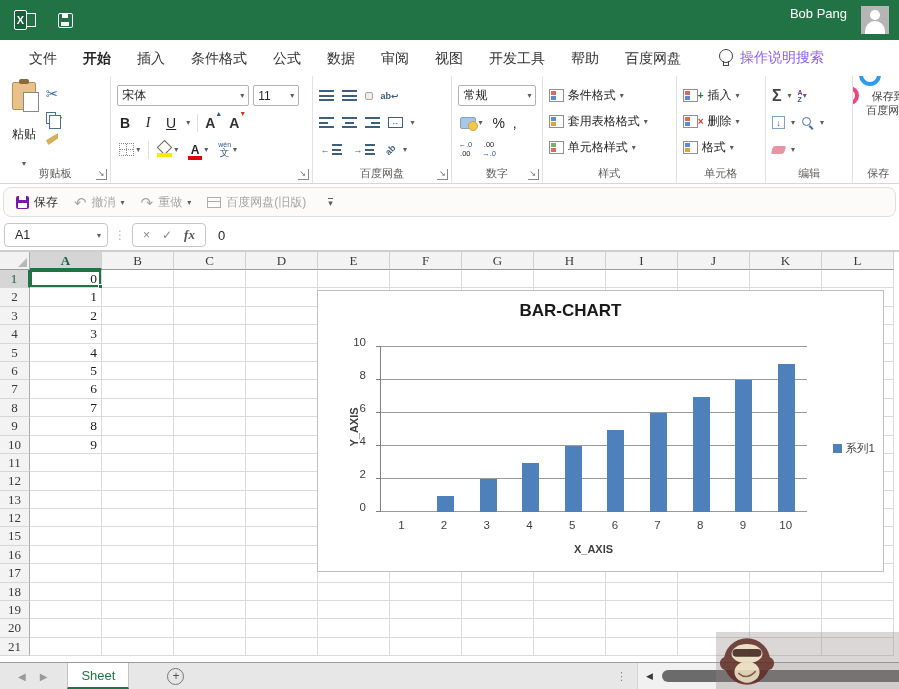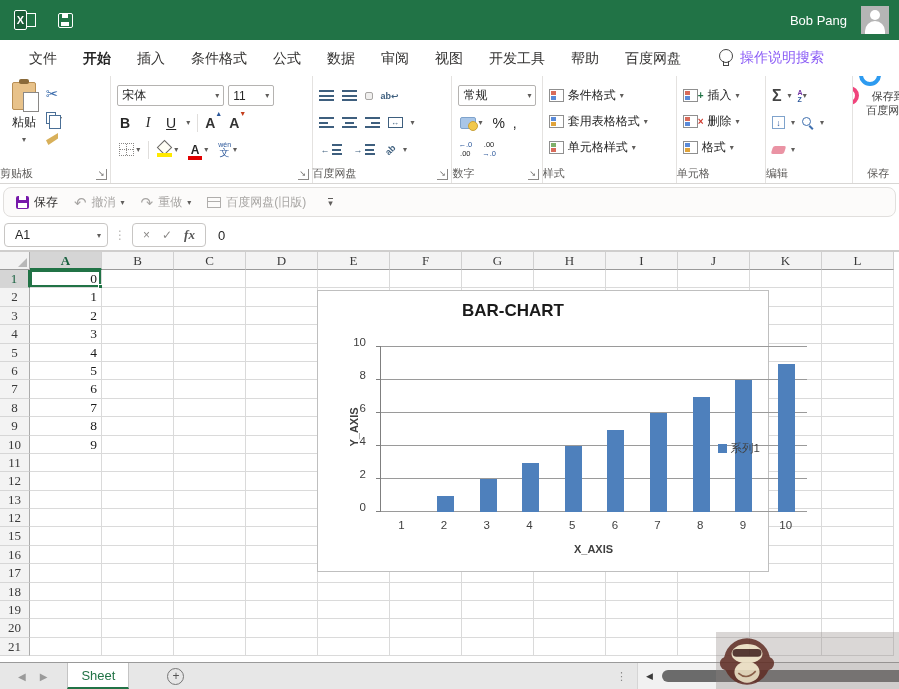--- a/index.html
+++ b/index.html
@@ -10,39 +10,39 @@
   
   .titlebar { height:40px; background:#217346; display:flex; align-items:center; color:#fff; }
   .app-ic { width:22px; height:20px; margin-left:14px; display:flex; }
   .app-ic .xl { width:13px; height:20px; background:#1a5c38; border:1.4px solid #fff; border-radius:2px;
      color:#fff; font-weight:bold; font-size:11px; display:flex; align-items:center; justify-content:center; }
   .app-ic .pg { width:9px; height:14px; border:1.4px solid #fff; border-left:none; margin-top:3px; background:transparent; }
   .tsave { width:15px; height:15px; border:1.6px solid #fff; border-radius:2px; margin-left:22px; position:relative; }
   .tsave::before { content:""; position:absolute; left:3px; top:-1px; width:6px; height:5px; background:#fff; }
   .tsave::after { content:""; position:absolute; left:2px; bottom:1px; width:8px; height:4px; background:#fff; }
   .tb-title { margin-left:22px; font-size:13px; letter-spacing:.3px; }
-  .tb-right { margin-left:auto; display:flex; align-items:center; }
+  .tb-right { margin-left:auto; display:flex; }
   .tb-user { font-size:13px; margin-right:14px; }
   .avatar { width:28px; height:28px; background:#b5b5b5; margin-right:10px; position:relative; overflow:hidden; }
   .avatar::before { content:""; position:absolute; left:9px; top:4px; width:10px; height:10px; border-radius:50%; background:#fff; }
   .avatar::after { content:""; position:absolute; left:4px; top:15px; width:20px; height:14px; border-radius:10px 10px 0 0; background:#fff; }
 
   
   .menubar { height:36px; display:flex; align-items:center; padding-left:16px; font-size:14px; color:#323130; background:#fff; }
   .mtab { padding:0 13px; line-height:36px; cursor:default; }
   .mtab.active { font-weight:bold; color:#262626; }
   .bulb { width:14px; height:18px; margin:0 8px 0 24px; position:relative; }
   .bulb::before { content:""; position:absolute; left:1px; top:0; width:12px; height:12px; border:1.4px solid #444; border-radius:50%; }
   .bulb::after { content:""; position:absolute; left:5px; top:12px; width:4px; height:4px; border-left:1.4px solid #444; border-right:1.4px solid #444; border-bottom:1.4px solid #444; }
   .search-hint { color:#8b5cf6; }
 
   
   .ribbon { height:108px; display:flex; background:#fff; border-bottom:1px solid #d8d6d4; }
   .rgroup { position:relative; border-right:1px solid #e4e2e0; padding:6px 4px 18px 6px; display:flex; flex-direction:column; }
-  .glabel { position:absolute; bottom:2px; left:0; right:0; font-size:11px; color:#5c5a58; white-space:nowrap; }
+  .glabel { position:absolute; bottom:2px; left:0; right:0; text-align:center; font-size:11px; color:#5c5a58; white-space:nowrap; }
   .launcher { position:absolute; right:3px; bottom:3px; width:11px; height:11px; font-size:8px; line-height:10px; text-align:center;
      color:#6a6866; border-right:1px solid #8a8886; border-bottom:1px solid #8a8886; }
   .rrow { display:flex; align-items:center; height:27px; gap:4px; }
   .chev { font-size:8px; color:#5f5d5b; }
   .mini { display:inline-flex; align-items:center; gap:2px; padding:1px 2px; }
   .combo { border:1px solid #b5b3b1; border-radius:2px; height:21px; display:flex; align-items:center;
      padding:0 4px; font-size:12px; color:#262626; background:#fff; justify-content:space-between; }
 
   
   .ic-clipboard { width:24px; height:28px; background:#e8c28a; border:1px solid #b98f55; border-radius:2px; position:relative; }
@@ -159,21 +159,21 @@
   .grow { display:flex; height:18.4px; }
   .rowhead { width:30px; background:#f3f3f3; border-right:1px solid #ababab; border-bottom:1px solid #d6d6d6;
      font-family:"Liberation Serif",serif; font-size:13px; color:#3a3a3a; text-align:center; line-height:18px; }
   .rowhead.sel { background:#d5d5d5; border-right:2px solid #217346; color:#17613f; }
   .cell { width:72px; border-right:1px solid #dadada; border-bottom:1px solid #dadada; font-family:"Liberation Serif",serif;
      font-size:13.5px; color:#1a1a1a; text-align:right; padding-right:4px; line-height:18px; position:relative; }
   .cell.selcell { box-shadow:inset 0 0 0 2px #217346; }
   .fillhandle { position:absolute; right:-2px; bottom:-2px; width:5px; height:5px; background:#217346; border:1px solid #fff; }
 
   
-  .chart { position:absolute; left:317px; top:38px; width:452px; height:282px; background:#fff; border:1px solid #bfbfbf; z-index:5; }
+  .chart { position:absolute; left:317px; top:38px; width:567px; height:282px; background:#fff; border:1px solid #bfbfbf; z-index:5; }
   .chart-title { position:absolute; top:10px; left:0; right:60px; text-align:center; font-size:17px; font-weight:bold; color:#1a1a1a; }
   .plot { position:absolute; left:62px; top:56px; width:427px; height:165px; border-left:1px solid #7f7f7f; }
   .gridline { position:absolute; left:0; right:0; height:1px; background:#9a9a9a; }
   .ytickmark { position:absolute; left:-5px; width:5px; height:1px; background:#7f7f7f; }
   .yticks { position:absolute; left:0; top:51px; width:56px; height:165px; }
   .yticklab { position:absolute; right:8px; transform:translateY(50%); font-size:11.5px; color:#3f3f3f; }
   .bar { position:absolute; bottom:0; width:17px; }
   .xlabels { position:absolute; left:62px; top:228px; width:427px; display:flex; }
   .xlab { flex:1; text-align:center; font-size:11.5px; color:#3f3f3f; }
   .xaxis-title { position:absolute; left:62px; width:427px; top:252px; text-align:center; font-size:11px; font-weight:bold; color:#3f3f3f; }
@@ -226,21 +226,21 @@
   <span class="mtab">帮助</span>
   <span class="mtab">百度网盘</span>
   <span class="bulb"></span>
   <span class="search-hint">操作说明搜索</span>
 </div>
 
 <div class="ribbon">
 
   <div class="rgroup" style="width:112px">
     <div style="display:flex;gap:8px;align-items:flex-start;padding-left:6px">
-      <div style="display:flex;flex-direction:column;align-items:center;gap:4px">
+      <div style="display:flex;flex-direction:column;align-items:center;gap:16px">
         <span class="ic-clipboard"></span>
         <span class="rtext">粘贴</span>
         <span class="chev">▾</span>
       </div>
       <div style="display:flex;flex-direction:column;gap:7px;padding-top:2px">
         <span class="mini ic-cut">✂</span>
         <span class="mini">
             <span class="ic-copy"></span>
             <span class="chev">▾</span>
           </span>
@@ -248,21 +248,21 @@
             <span class="ic-brush"></span>
           </span>
       </div>
     </div>
     <div class="glabel">剪贴板</div>
     <span class="launcher">↘</span>
   </div>
 
   <div class="rgroup" style="width:203px">
     <div class="rrow">
-      <span class="combo" style="width:107px">
+      <span class="combo" style="width:132px">
           <span>宋体</span>
           <span class="chev">▾</span>
         </span>
       <span class="combo" style="width:46px">
           <span>11</span>
           <span class="chev">▾</span>
         </span>
     </div>
     <div class="rrow" style="gap:7px">
       <span class="bic b-b">B</span>

